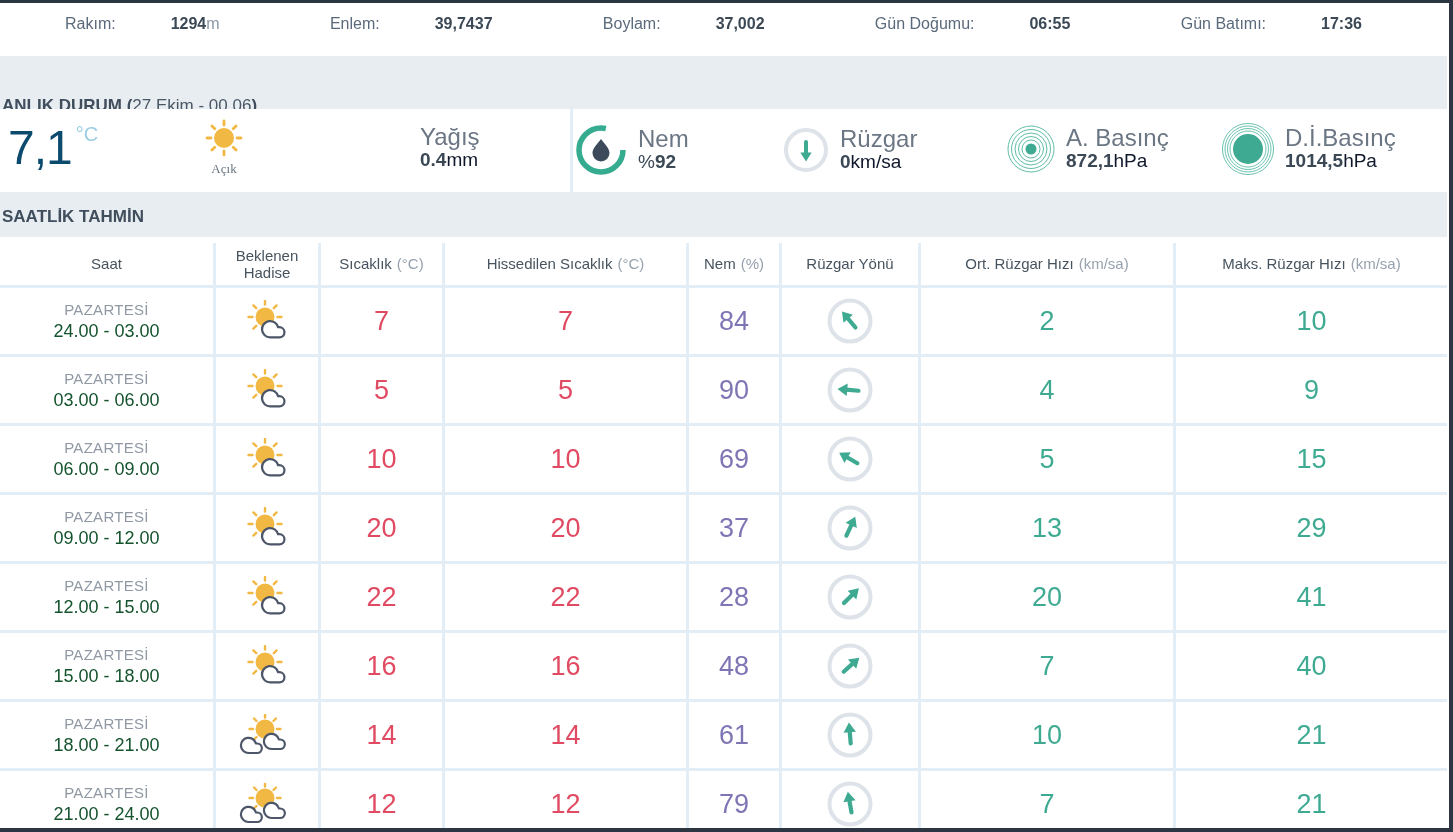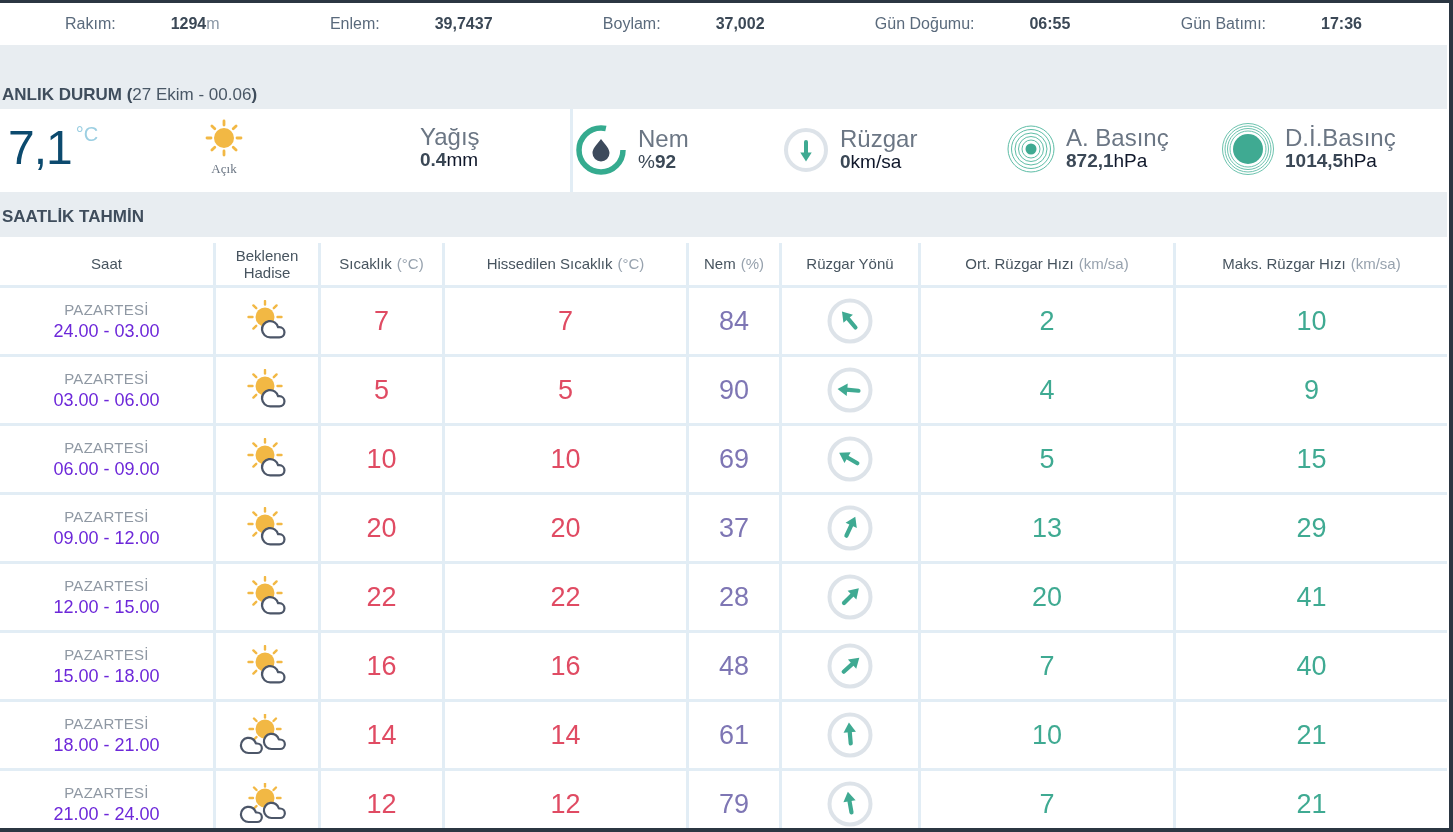--- a/index.html
+++ b/index.html
@@ -14,21 +14,21 @@
   .topbar { position:absolute; left:0; top:3px; width:1447px; height:42px; background:#fff;
     display:flex; align-items:center; justify-content:space-between; padding:0 85px 0 65px; }
   .stat { display:flex; align-items:center; font-size:16px; color:#5a6a7c;gap:45px; }
   .stat .lbl { margin-right:10px; }
   .stat b { color:#3b4856; font-weight:bold; }
   .stat .unit { color:#8a97a5; }
 
   
   .band { position:absolute; left:0; width:1447px; background:#e8edf1;
     display:flex; align-items:flex-end; color:#3f4d5c; }
-  .band--anlik { top:45px; height:72px; padding:8px 0 12px 2px; font-size:17px; }
+  .band--anlik { top:56px; height:72px; padding:8px 0 12px 2px; font-size:17px; }
   .band--anlik b { font-weight:bold; }
   .band--anlik .date { font-weight:normal; color:#4a5866; }
   .band--saatlik { top:192px; height:45px; padding:0 0 10px 2px; font-size:17px; font-weight:bold; }
 
   
   .current { position:absolute; left:0; top:109px; width:1447px; height:83px; background:#fff; }
   .current .v-gap { position:absolute; left:570px; top:0; width:3px; height:83px; background:#e2edf5; }
   .grp { position:absolute; display:flex; align-items:center; }
   .grp .txt { margin-left:10px; }
   .grp .t-lbl { font-size:24px; color:#6b7684; line-height:23px; }
@@ -50,21 +50,21 @@
   .table { position:absolute; left:0; top:243px; width:1447px; height:589px; background:#e2edf5;
     display:grid; grid-template-columns:213px 102px 121px 241px 90px 136px 252px 271px;
     grid-auto-rows:66px; gap:3px; overflow:hidden; }
   .th { background:#fff; display:flex; align-items:center; justify-content:center; text-align:center;
     font-size:15px; color:#47545f; line-height:1.15; padding:0 5px; flex-wrap:wrap; height:42px; }
   .th .unit { color:#97a2ae; margin-left:5px; font-weight:normal; }
   .table { grid-template-rows:42px repeat(8,66px); }
   .td { background:#fff; display:flex; align-items:center; justify-content:center; }
   .td.saat { flex-direction:column; }
   .td .day { font-size:15px; color:#8f98a3; letter-spacing:.3px; }
-  .td .time { font-size:18px; color:#6d28d9; margin-top:3px; }
+  .td .time { font-size:18px; color:#14532d; margin-top:3px; }
   .num { font-size:27px; }
   .t-red { color:#e04b63; }
   .t-purple { color:#7e76b4; }
   .t-teal { color:#3faa92; }
 </style>
 </head>
 <body>
 
 <div class="stage">
   <div class="edge-top"></div>

